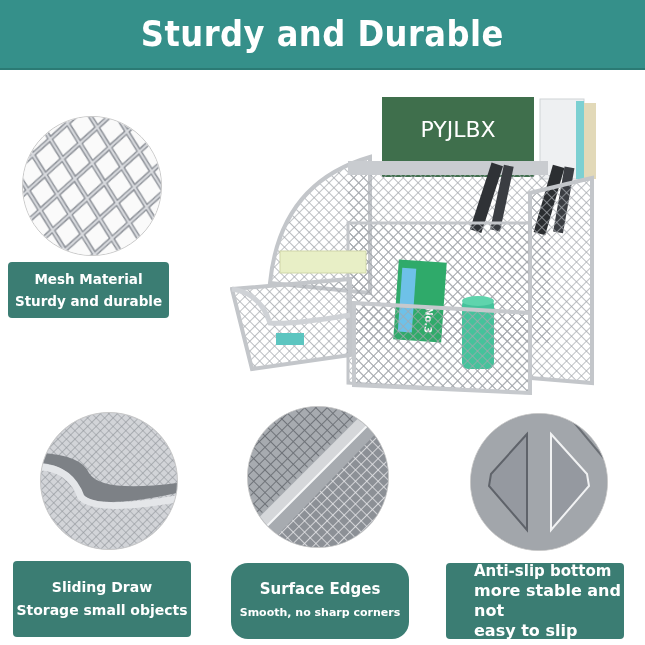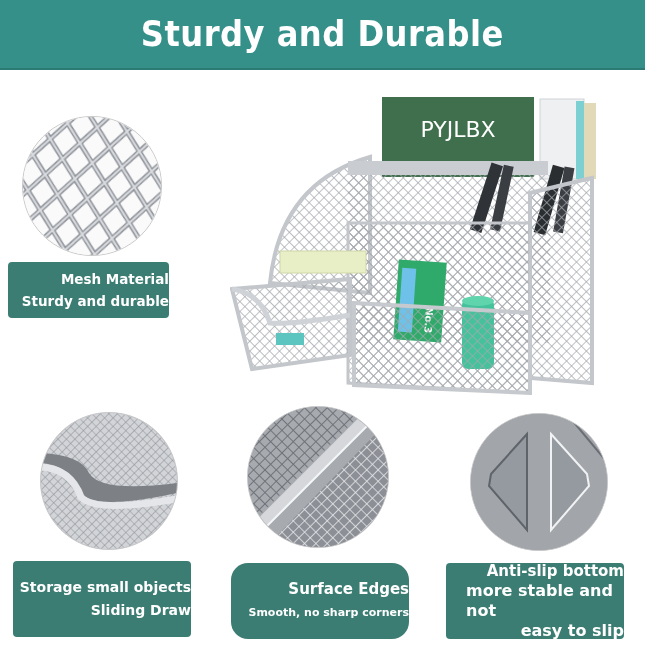--- a/index.html
+++ b/index.html
@@ -1,19 +1,19 @@
 <!DOCTYPE html>
 <html><head>
 <meta charset="utf-8">
 <style>
   html, body { margin:0; padding:0; }
   body { width:645px; height:645px; background:#ffffff; position:relative; overflow:hidden; font-family:"DejaVu Sans", sans-serif; }
   .header { position:absolute; left:0; top:0; width:645px; height:68px; background:#35908a; border-bottom:2px solid #2b7a74; display:flex; align-items:center; justify-content:center; }
   .header h1 { margin:0; color:#fff; font-weight:bold; font-size:35px; letter-spacing:0.5px; transform:scaleX(0.92); font-family:"DejaVu Sans", sans-serif; }
-  .box { position:absolute; background:#3b7d73; border-radius:4px; color:#fff; font-weight:bold; text-align:center; display:flex; flex-direction:column; justify-content:center; font-family:"DejaVu Sans", sans-serif;align-items:flex-end; }
+  .box { position:absolute; background:#3b7d73; border-radius:4px; color:#fff; font-weight:bold; text-align:center; display:flex; flex-direction:column; justify-content:center; font-family:"DejaVu Sans", sans-serif; }
   .box span { display:block; }
   .circle { position:absolute; border-radius:50%; overflow:hidden; border:1px solid #c8c8c8; }
   .prod { position:absolute; }
 </style>
 </head>
 <body>
 
 <div class="header">
   <h1>Sturdy and Durable</h1>
 </div>
@@ -121,26 +121,26 @@
 <div class="circle" style="left:470px;top:413px;width:136px;height:136px;background:#9da1a6;">
   <svg width="136" height="136" viewBox="0 0 136 136">
     <rect width="136" height="136" fill="#a2a6ab"></rect>
     <path d="M56 20 L20 60 L18 72 L56 116 Z" fill="#9599a0" stroke="#5f636a" stroke-width="2"></path>
     <path d="M80 20 L116 60 L118 72 L80 116 Z" fill="#9599a0" stroke="#f1f2f3" stroke-width="2"></path>
     <line x1="96" y1="0" x2="136" y2="48" stroke="#6b6f75" stroke-width="2"></line>
   </svg>
 </div>
 
 <div class="box" style="left:13px;top:561px;width:178px;height:76px;font-size:14px;line-height:23px;">
+  <span>Sliding Draw</span>
   <span>Storage small objects</span>
-  <span>Sliding Draw</span>
 </div>
 
 <div class="box" style="left:231px;top:563px;width:178px;height:76px;font-size:14px;line-height:24px;border-radius:17px;">
   <span style="font-size:15px;">Surface Edges</span>
   <span style="font-size:11px;">Smooth, no sharp corners</span>
 </div>
 
-<div class="box" style="left:446px;top:563px;width:178px;height:76px;text-align:left;padding-left:20px;box-sizing:border-box;line-height:20px;">
+<div class="box" style="left:446px;top:563px;width:178px;height:76px;text-align:left;padding-left:28px;box-sizing:border-box;line-height:20px;">
   <span style="font-size:15px;">Anti-slip bottom</span>
   <span style="font-size:16px;">more stable and not</span>
   <span style="font-size:16px;">easy to slip</span>
 </div>
 
 </body></html>

